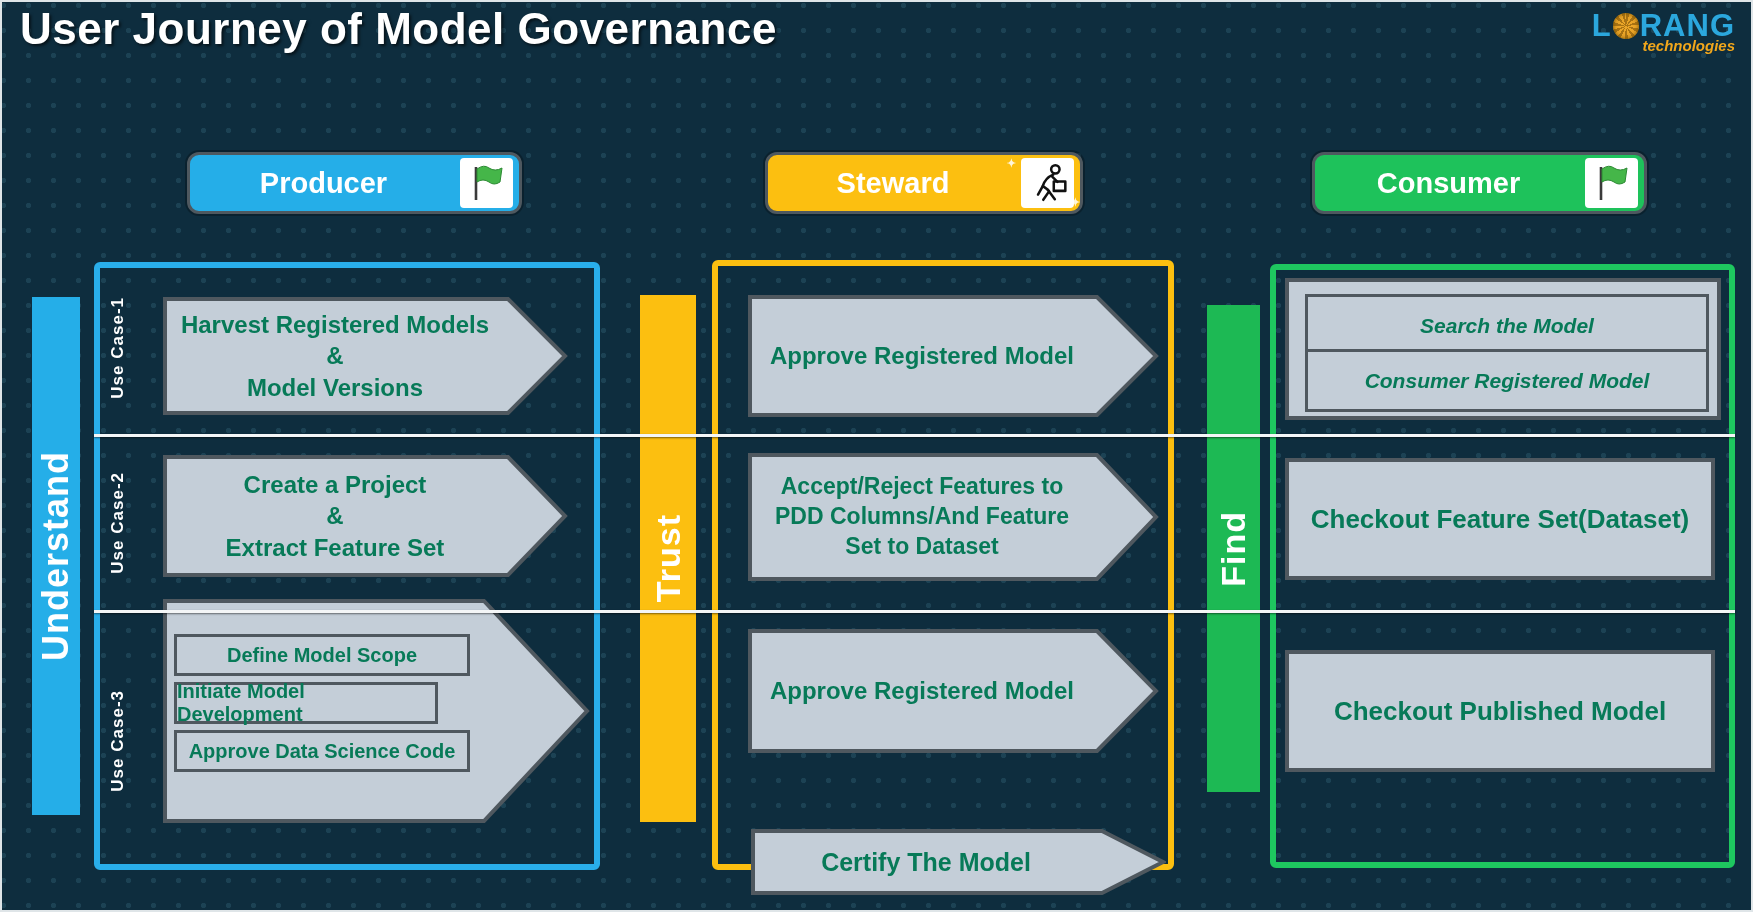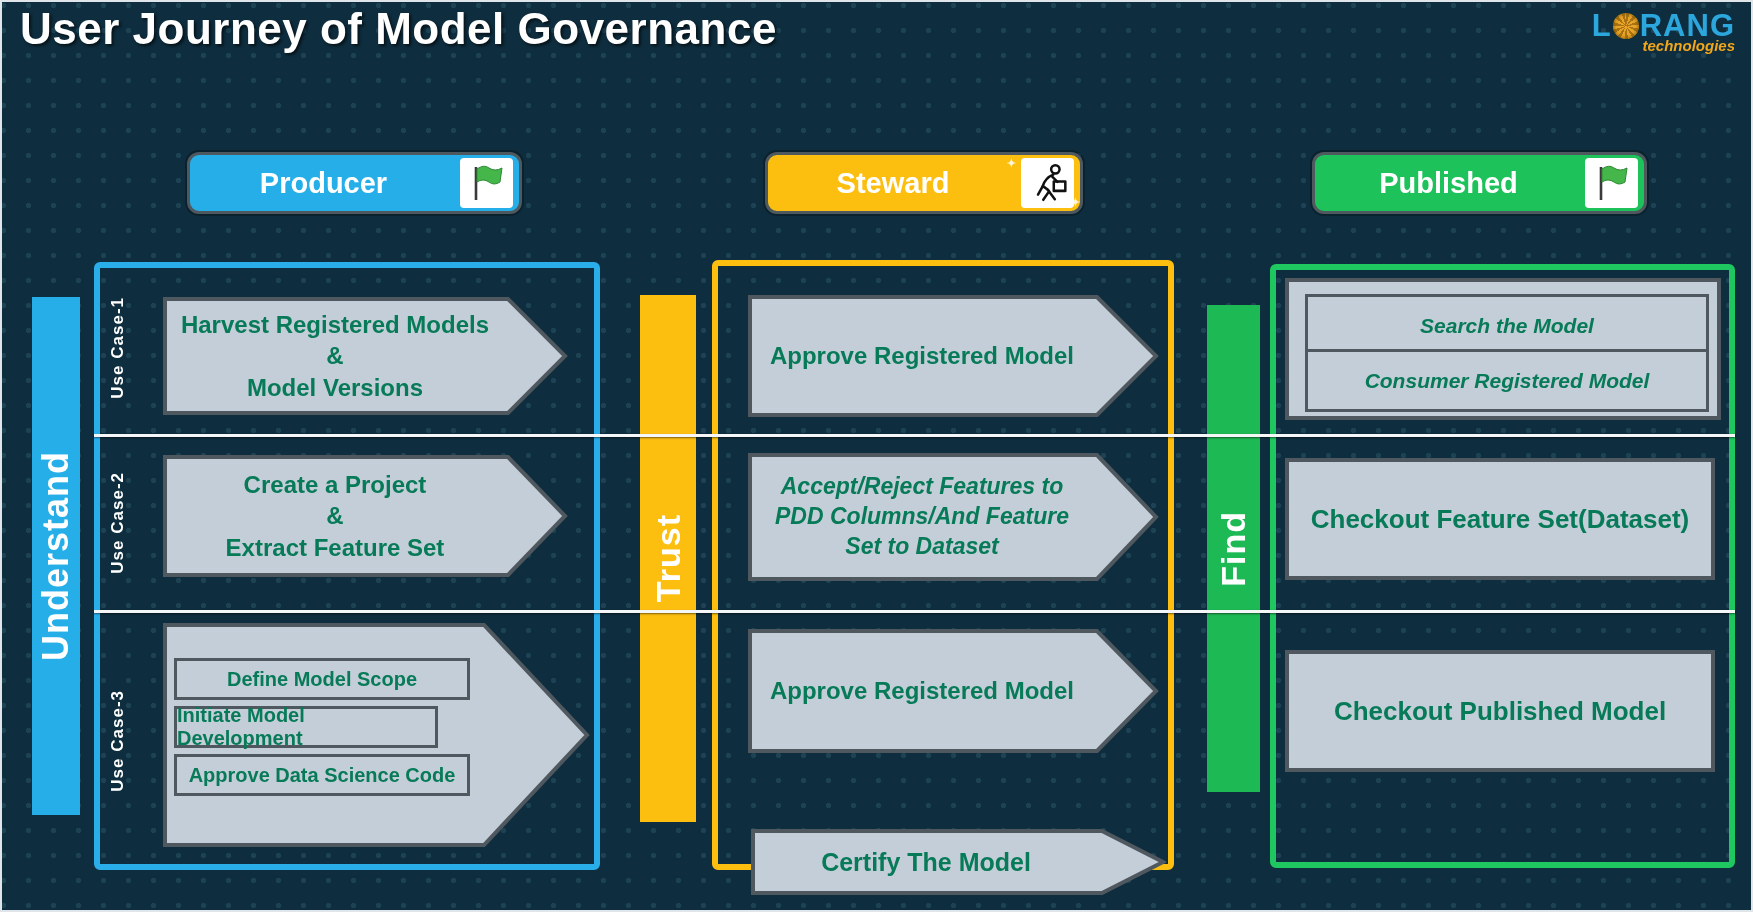--- a/index.html
+++ b/index.html
@@ -108,21 +108,21 @@
         <path d="M21,28 L26.5,35.5"></path>
         <path d="M24,14 L29,19"></path>
         <rect x="25.5" y="18.5" width="11" height="9"></rect>
       </svg>
     </span>
     <span class="sparkle" style="right:64px;top:2px;">✦</span>
     <span class="sparkle" style="right:0px;bottom:2px;">✦</span>
   </div>
 
   <div class="abs pill pill-consumer">
-    <span>Published</span>
+    <span>Consumer</span>
     <span class="iconbox">
       <svg width="40" height="40" viewBox="0 0 40 40">
         <line x1="9" y1="4" x2="9" y2="37" stroke="#3a3a3a" stroke-width="2.6"></line>
         <path d="M10,6 Q17,1 22,5 Q28,9 35,5 L33,19 Q27,23 22,19 Q16,15 10,19 Z" fill="#45b649" stroke="#2c8a33" stroke-width="1"></path>
       </svg>
     </span>
   </div>
 
   <div class="abs vbar bar-understand">
     <span class="vtext">Understand</span>
@@ -159,37 +159,37 @@
 
   <div class="abs arrow" style="left:160px;top:452px;width:406px;height:124px;">
     <svg width="406" height="124">
         <polygon points="3,3 346,3 403,62 346,121 3,121"></polygon>
       </svg>
     <div class="atext" style="width:346px;font-size:24px;">Create a Project
 &amp;
 Extract Feature Set</div>
   </div>
 
-  <div class="abs arrow" style="left:160px;top:620px;width:428px;height:226px;">
+  <div class="abs arrow" style="left:160px;top:596px;width:428px;height:226px;">
     <svg width="428" height="226">
         <polygon points="3,3 322,3 425,113 322,223 3,223"></polygon>
       </svg>
     <div class="abs substep" style="left:12px;top:36px;width:296px;height:42px;">Define Model Scope</div>
     <div class="abs substep" style="left:12px;top:84px;width:264px;height:42px;">Initiate Model Development</div>
     <div class="abs substep" style="left:12px;top:132px;width:296px;height:42px;">Approve Data Science Code</div>
   </div>
 
   <div class="abs arrow" style="left:745px;top:292px;width:412px;height:124px;">
     <svg width="412" height="124">
         <polygon points="3,3 350,3 409,62 350,121 3,121"></polygon>
       </svg>
     <div class="atext" style="width:350px;font-size:24px;">Approve Registered Model</div>
   </div>
 
-  <div class="abs arrow" style="left:745px;top:450px;width:412px;height:130px;font-style:italic;">
+  <div class="abs arrow" style="left:745px;top:450px;width:412px;height:130px;">
     <svg width="412" height="130">
         <polygon points="3,3 350,3 409,65 350,127 3,127"></polygon>
       </svg>
     <div class="atext" style="width:350px;font-size:23px;">Accept/Reject  Features to
 PDD Columns/And Feature
 Set to Dataset</div>
   </div>
 
   <div class="abs arrow" style="left:745px;top:626px;width:412px;height:126px;">
     <svg width="412" height="126">

